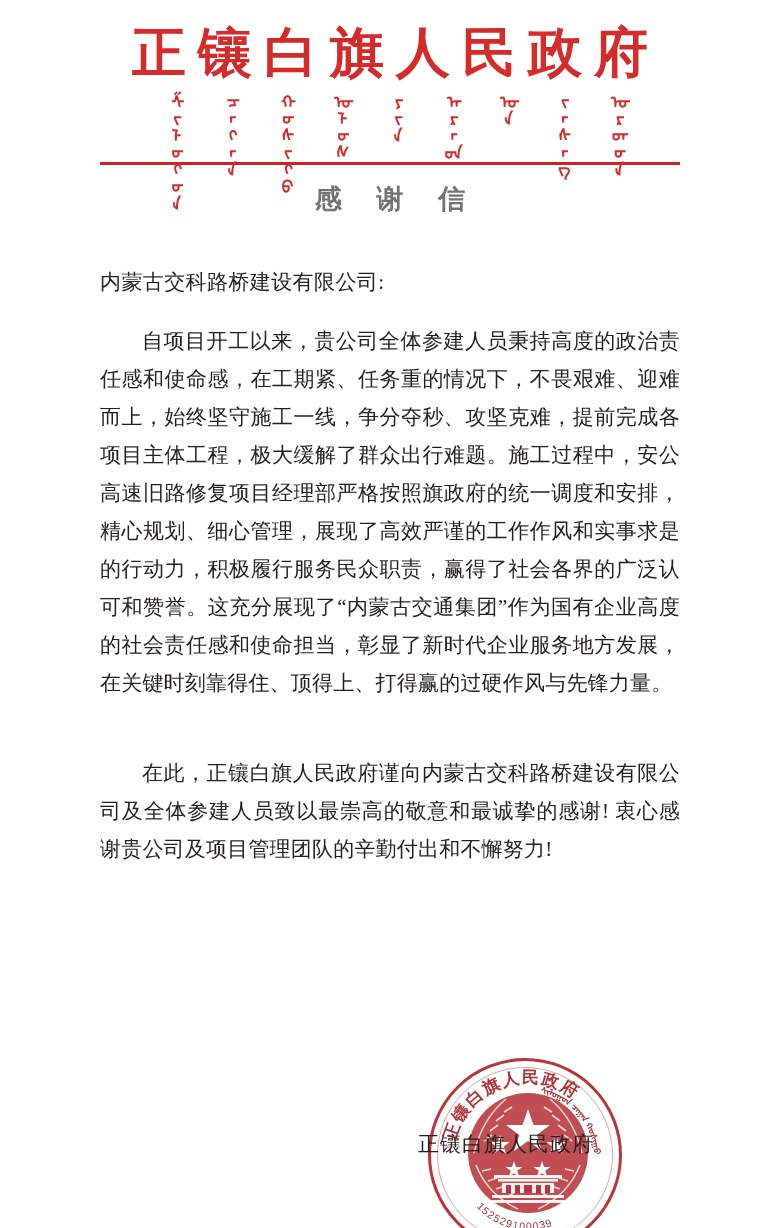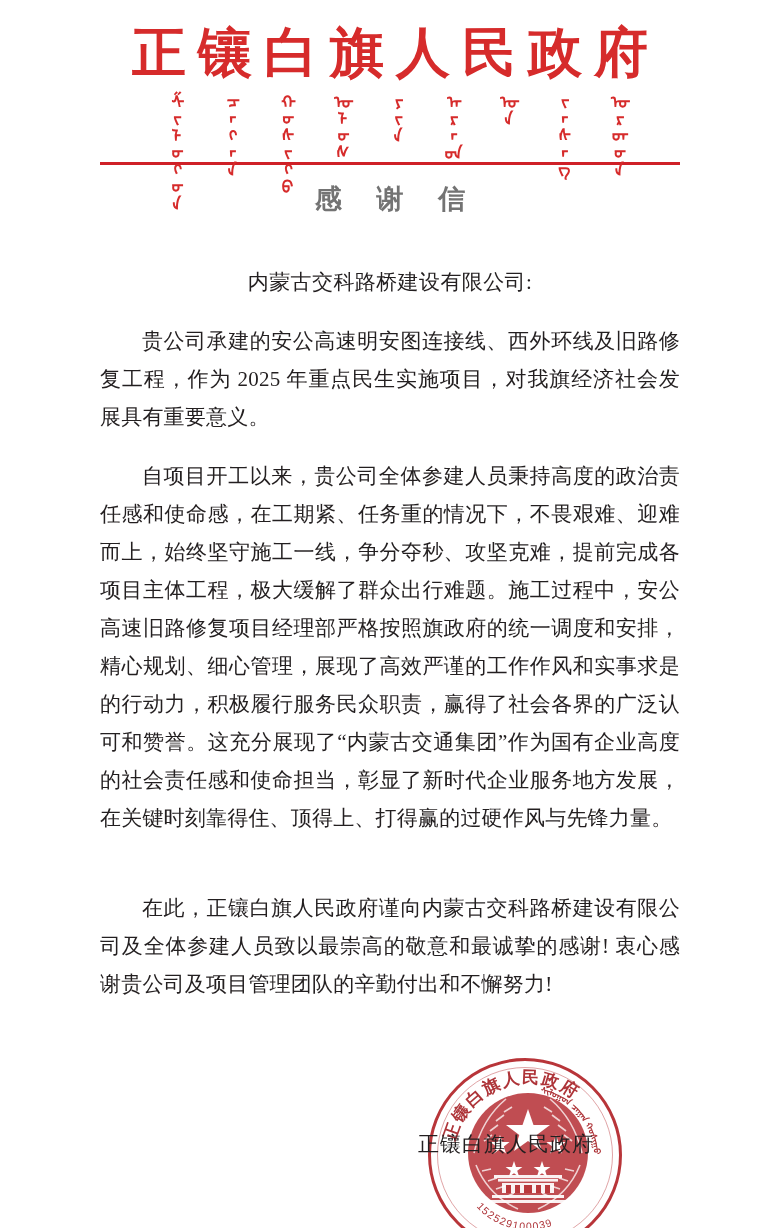--- a/index.html
+++ b/index.html
@@ -79,21 +79,20 @@
 
   
   .body-block {
     margin: 46px auto 0 auto;
     width: 580px;
   }
   .salutation {
     font-size: 21px;
     line-height: 38px;
     letter-spacing: 0.4px;
-    text-align: center;
   }
   .para {
     font-size: 21px;
     line-height: 38px;
     text-align: justify;
     text-justify: inter-character;
     text-indent: 42px;
     letter-spacing: 0.2px;
   }
   .para.gap-before {
@@ -195,21 +194,20 @@
       <span class="mong-glyph">ᠤᠷᠳᠤᠨ</span>
     </div>
 
     <div class="lh-rule"></div>
   </div>
 
   <div class="doc-title">感 谢 信</div>
 
   <div class="body-block">
     <div class="salutation">内蒙古交科路桥建设有限公司:</div>
-    <p class="para">贵公司承建的安公高速明安图连接线、西外环线及旧路修复工程，作为 2025 年重点民生实施项目，对我旗经济社会发展具有重要意义。</p>
     <p class="para">自项目开工以来，贵公司全体参建人员秉持高度的政治责任感和使命感，在工期紧、任务重的情况下，不畏艰难、迎难而上，始终坚守施工一线，争分夺秒、攻坚克难，提前完成各项目主体工程，极大缓解了群众出行难题。施工过程中，安公高速旧路修复项目经理部严格按照旗政府的统一调度和安排，精心规划、细心管理，展现了高效严谨的工作作风和实事求是的行动力，积极履行服务民众职责，赢得了社会各界的广泛认可和赞誉。这充分展现了“内蒙古交通集团”作为国有企业高度的社会责任感和使命担当，彰显了新时代企业服务地方发展，在关键时刻靠得住、顶得上、打得赢的过硬作风与先锋力量。</p>
     <p class="para gap-before">在此，正镶白旗人民政府谨向内蒙古交科路桥建设有限公司及全体参建人员致以最崇高的敬意和最诚挚的感谢! 衷心感谢贵公司及项目管理团队的辛勤付出和不懈努力!</p>
   </div>
 
   <div class="seal">
     <div class="seal-inner-ring"></div>
 
     <svg class="seal-arc-text" viewBox="0 0 194 194">
       <defs>
         <path id="arcTop" d="M 22,97 A 75,75 0 0 1 172,97"></path>

